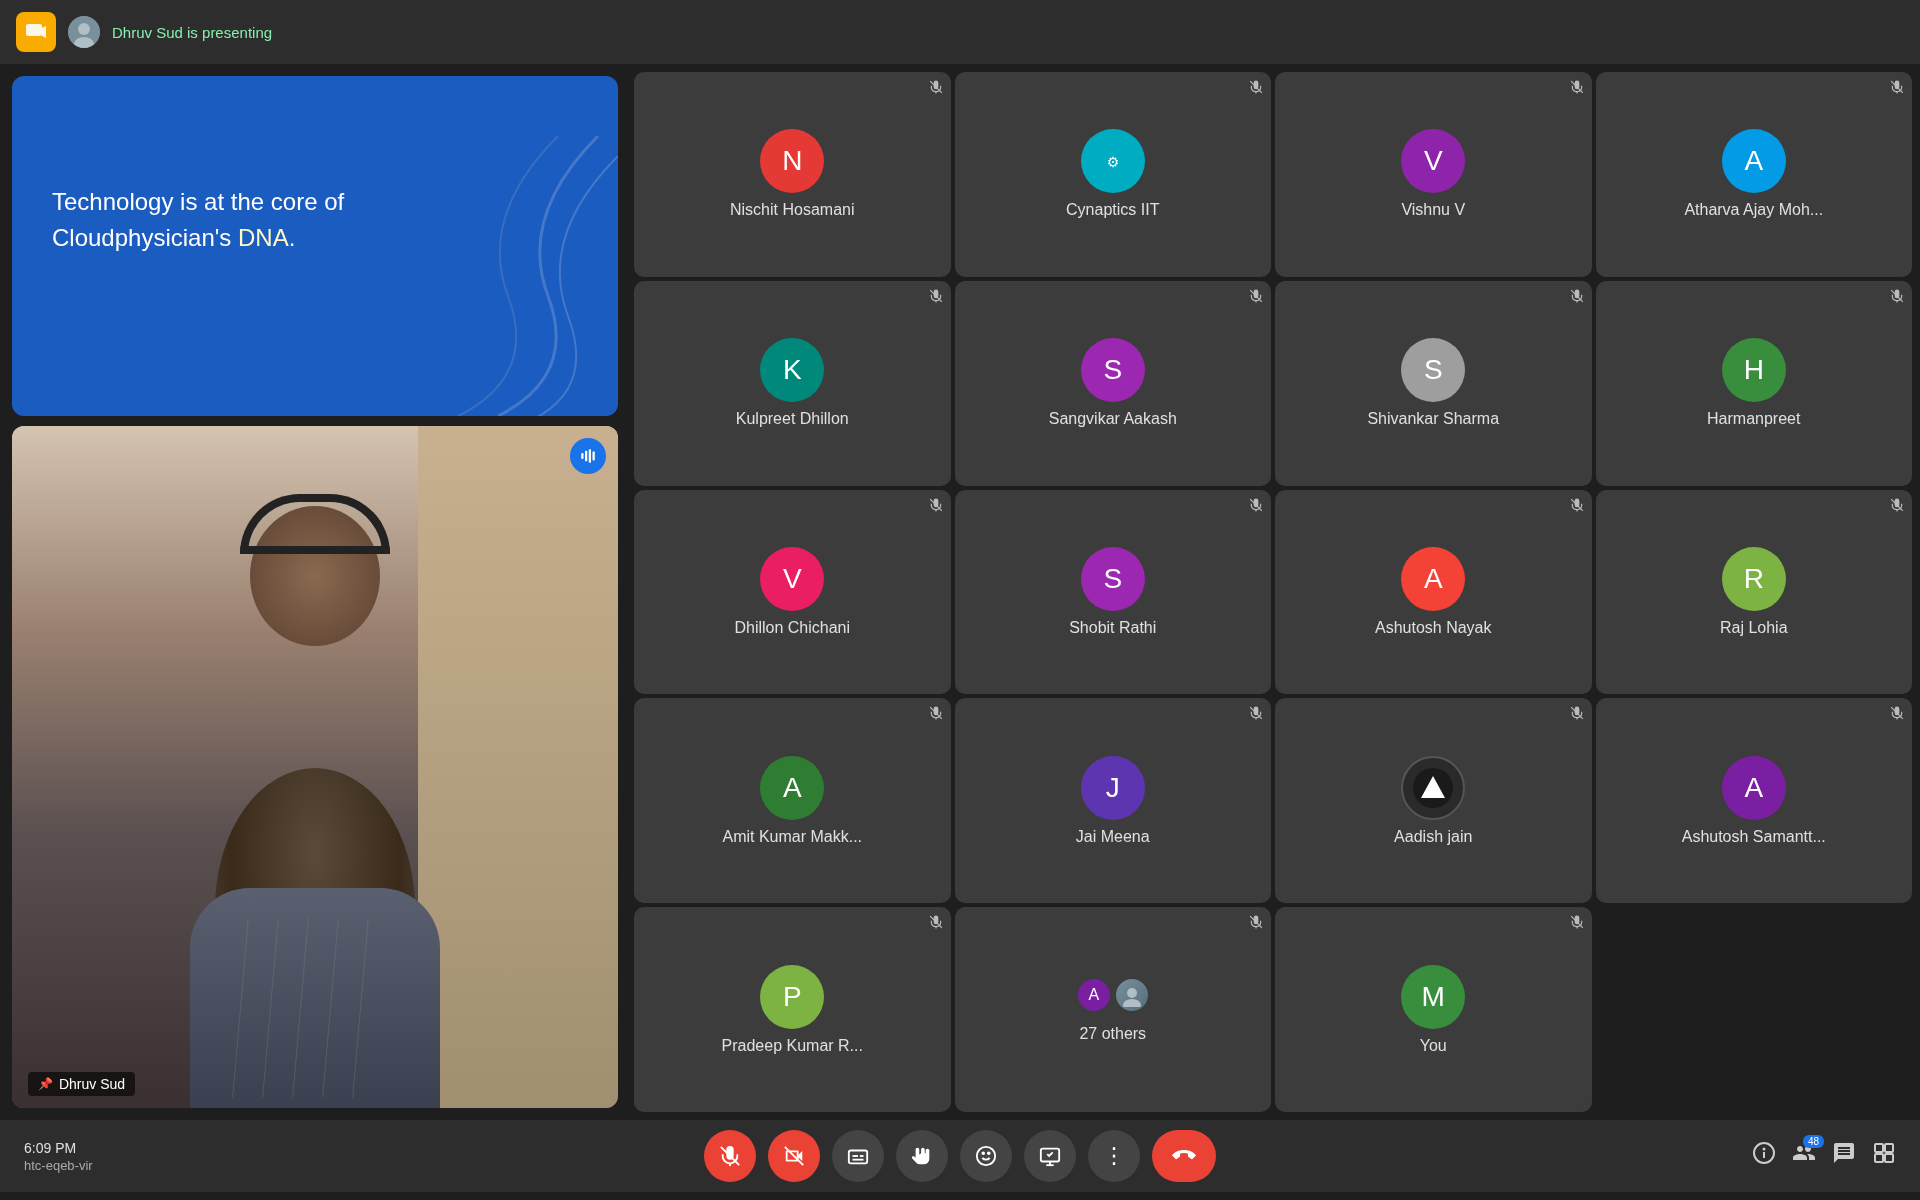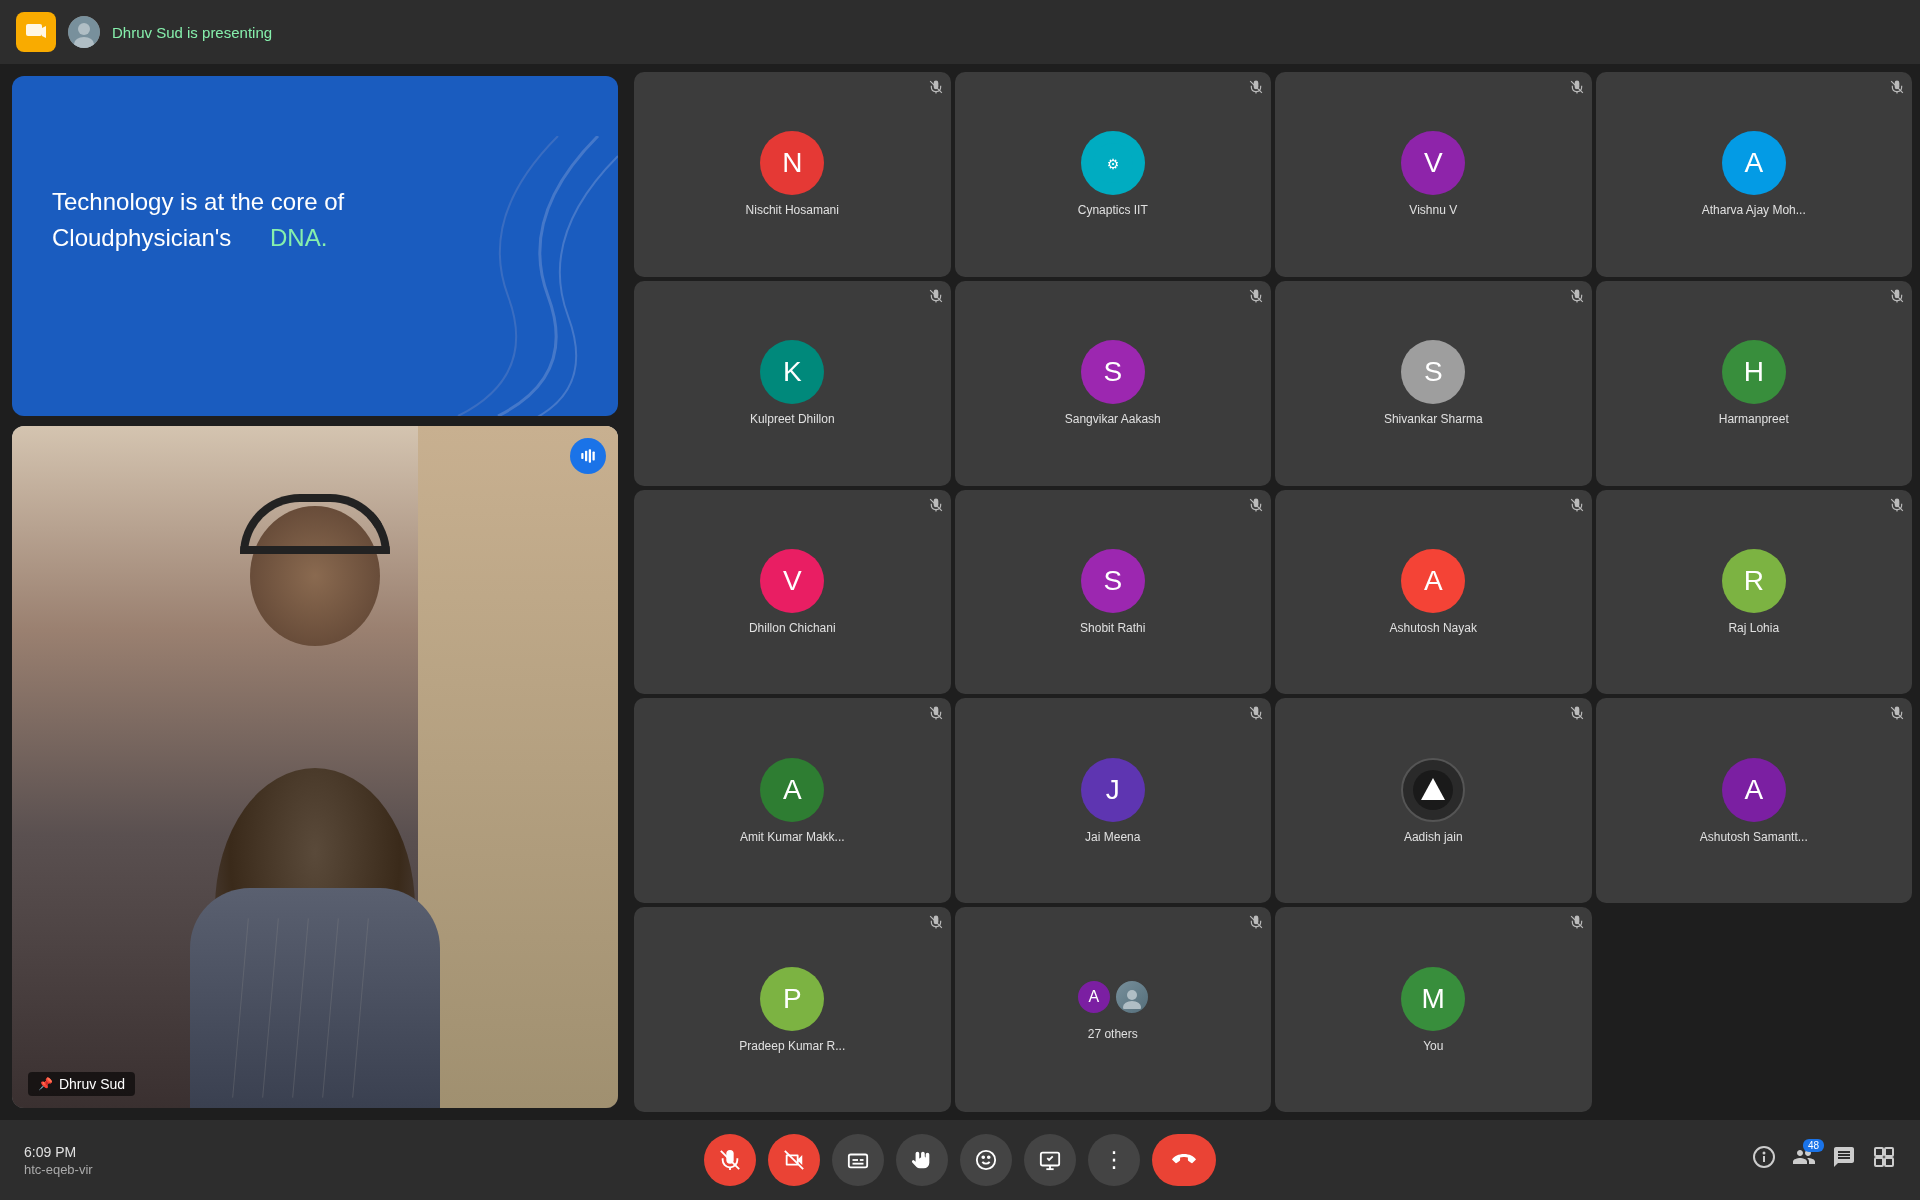--- a/index.html
+++ b/index.html
@@ -69,21 +69,21 @@
     }
     .slide-text {
       color: #fff;
       font-size: 24px;
       line-height: 1.5;
       position: relative;
       z-index: 2;
     }
     .slide-text .highlight-yellow { color: #f9ab00; }
     .slide-text .highlight-green { color: #81c995; }
-    .slide-text .highlight-yellow2 { color: #86efac; margin-left: 32px; }
+    .slide-text .highlight-yellow2 { color: #fef9c3; }
 
     
     .video-panel {
       flex: 1;
       background: #333;
       border-radius: 12px;
       position: relative;
       overflow: hidden;
       min-height: 300px;
     }
@@ -174,21 +174,21 @@
       border-radius: 50%;
       display: flex;
       align-items: center;
       justify-content: center;
       font-size: 28px;
       font-weight: 500;
       color: #fff;
       margin-bottom: 8px;
     }
     .participant-name {
-      font-size: 12px;
+      font-size: 16px;
       color: #e0e0e0;
       text-align: center;
       padding: 0 6px;
       white-space: nowrap;
       overflow: hidden;
       text-overflow: ellipsis;
       max-width: 100%;
     }
     .participant-photo {
       width: 64px; height: 64px;
@@ -202,21 +202,21 @@
     .others-tile {
       display: flex;
       flex-direction: column;
       align-items: center;
       justify-content: center;
       gap: 6px;
     }
 
     
     .bottom-toolbar {
-      height: 80px;
+      height: 72px;
       background: #2d2d2d;
       display: flex;
       align-items: center;
       justify-content: space-between;
       padding: 0 24px;
     }
     .toolbar-left {
       display: flex;
       flex-direction: column;
       gap: 2px;

